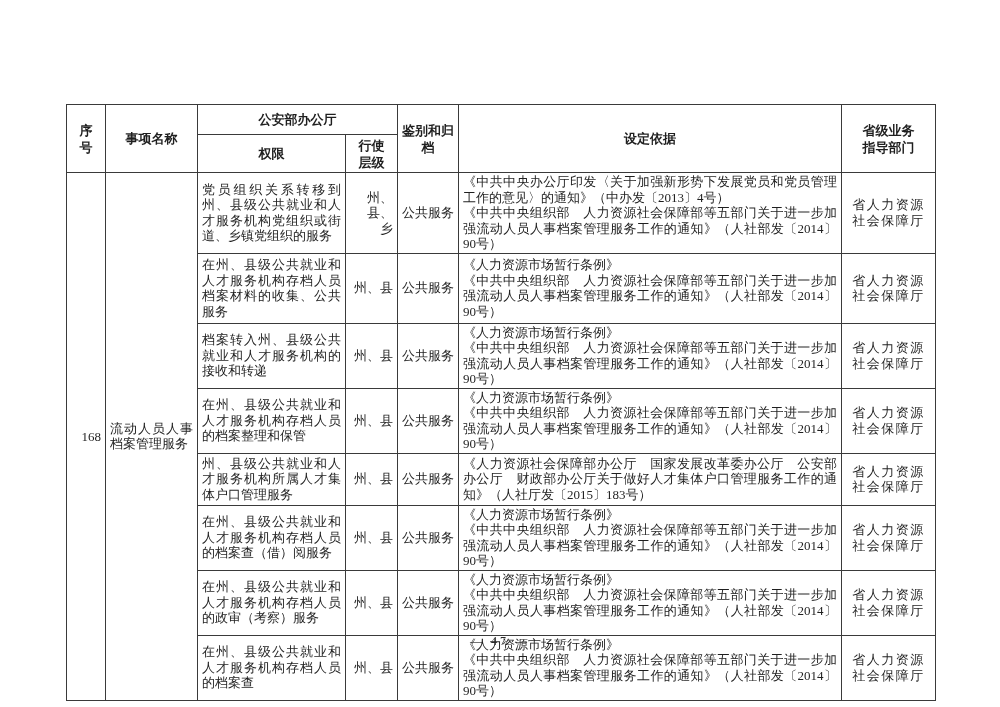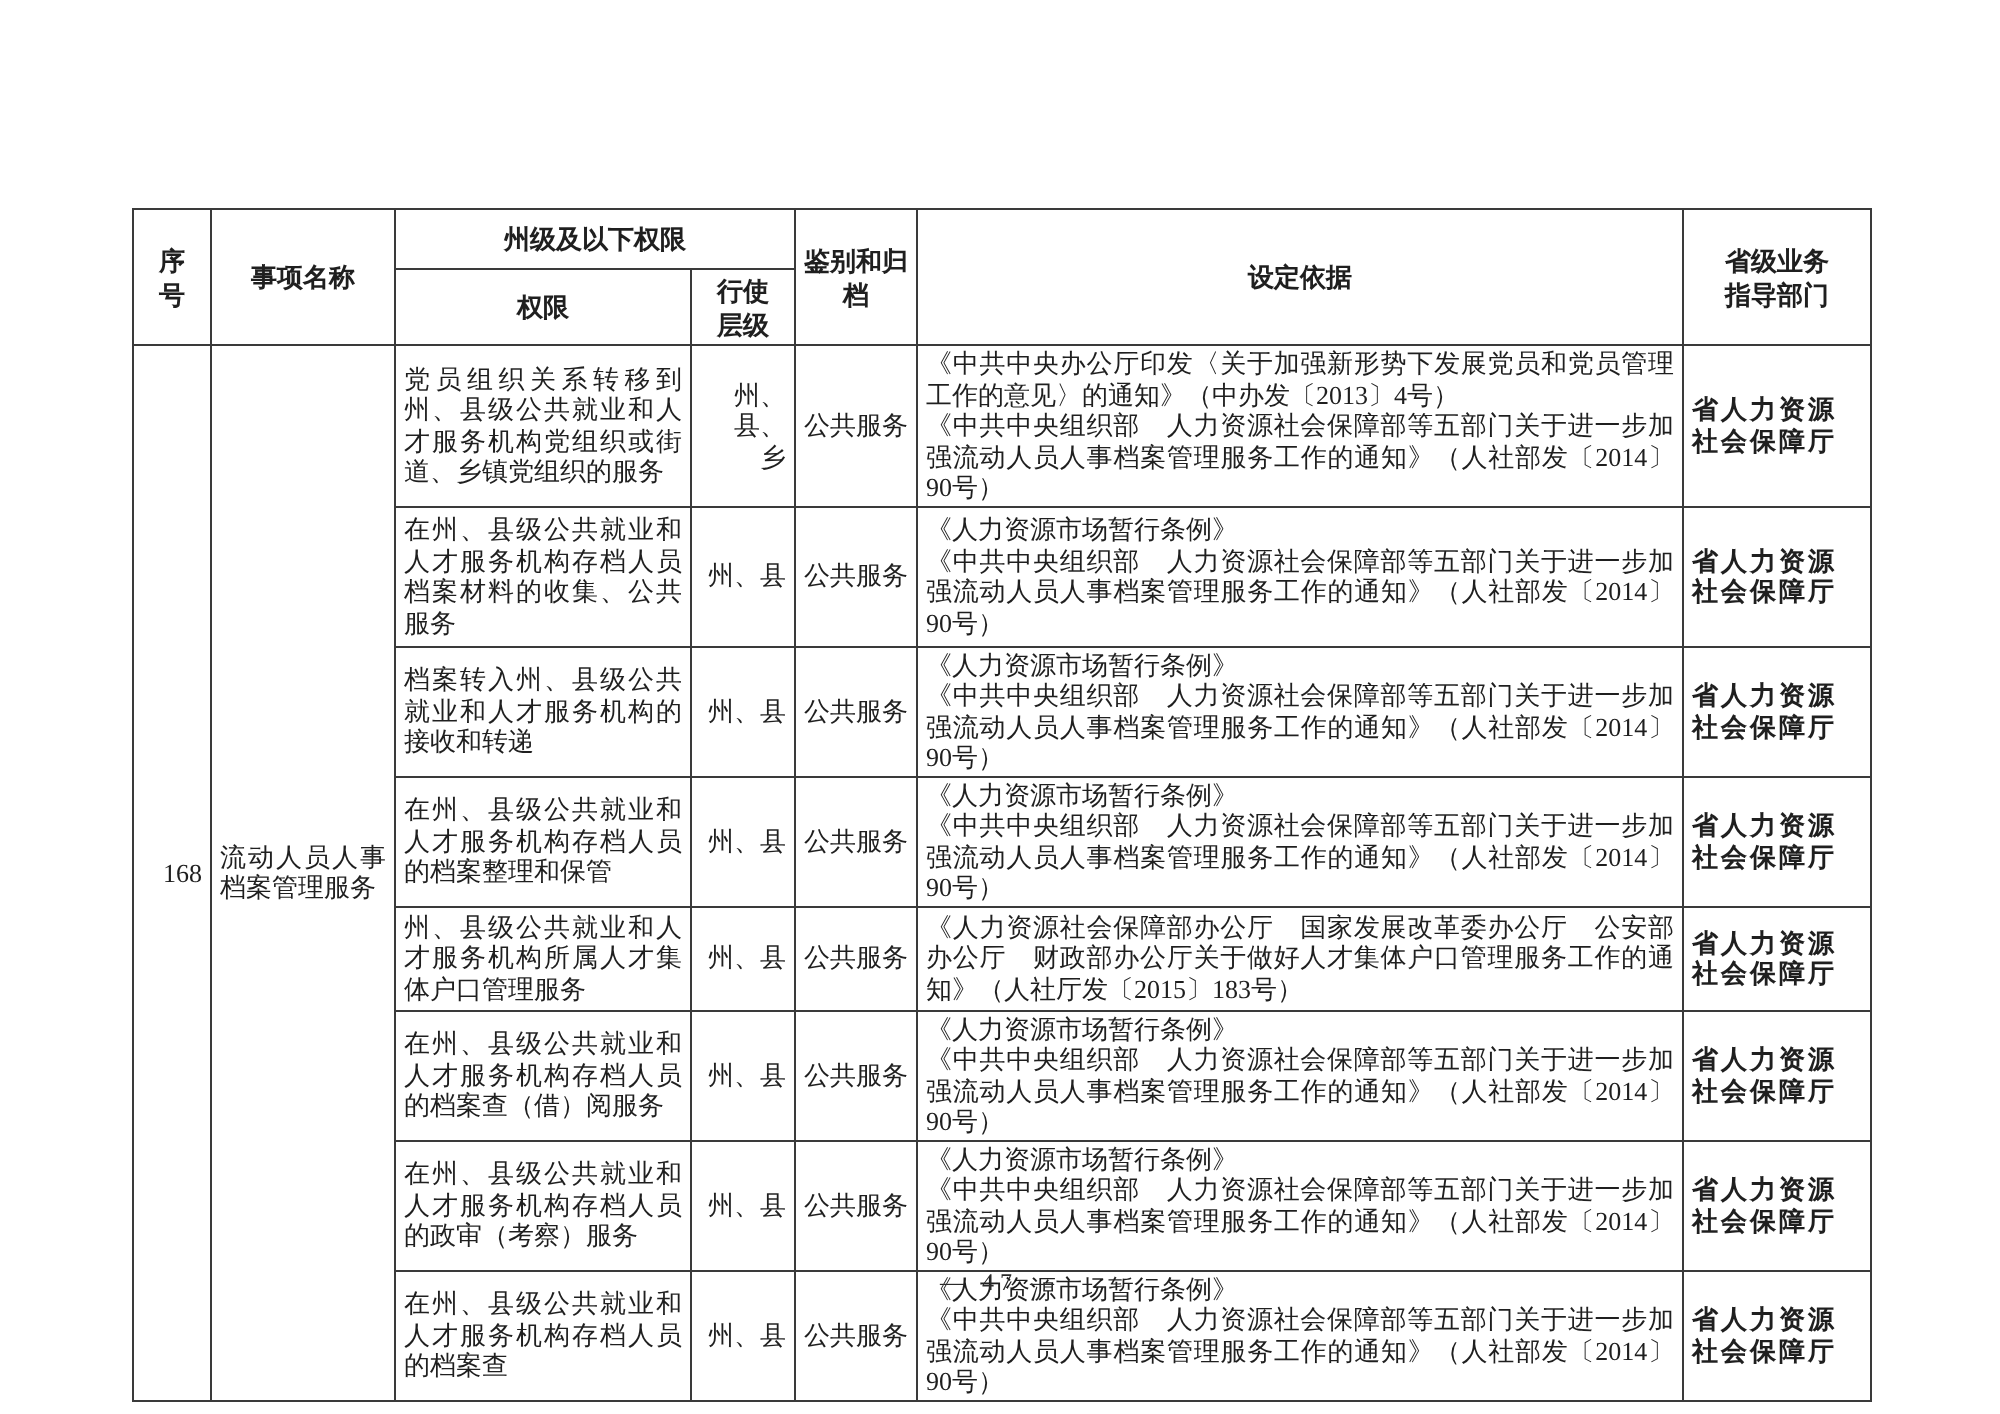--- a/index.html
+++ b/index.html
@@ -63,24 +63,23 @@
   td.type-cell {
     text-align: right;
     white-space: pre-line;
   }
   td.basis-cell {
     text-align: justify;
     white-space: pre-line;
     padding: 1px 8px;
   }
   td.dept-cell {
-    text-align: left;
+    text-align: center;
     letter-spacing: 1.5px;
     padding: 1px 9px;
-    font-weight: bold;
   }
   tr.row-h70 { height: 70px; }
   tr.row-h47 { height: 47px; }
   tr.row-h52 { height: 52px; }
   tr.row-h50 { height: 50px; }
   tr.row-h53 { height: 53px; }
 
   .page-number {
     position: absolute;
     left: 0;
@@ -105,21 +104,21 @@
       <col style="width:52px">
       <col style="width:61px">
       <col style="width:383px">
       <col style="width:94px">
     </colgroup>
     <tbody>
       <tr class="head-band-1">
         <th rowspan="2">序
 号</th>
         <th rowspan="2">事项名称</th>
-        <th colspan="2">州级及以下权限</th>
+        <th colspan="2">公安部办公厅</th>
         <th rowspan="2">鉴别和归档</th>
         <th rowspan="2">设定依据</th>
         <th rowspan="2">省级业务
 指导部门</th>
       </tr>
       <tr class="head-band-2">
         <th>权限</th>
         <th>行使
 层级</th>
       </tr>

